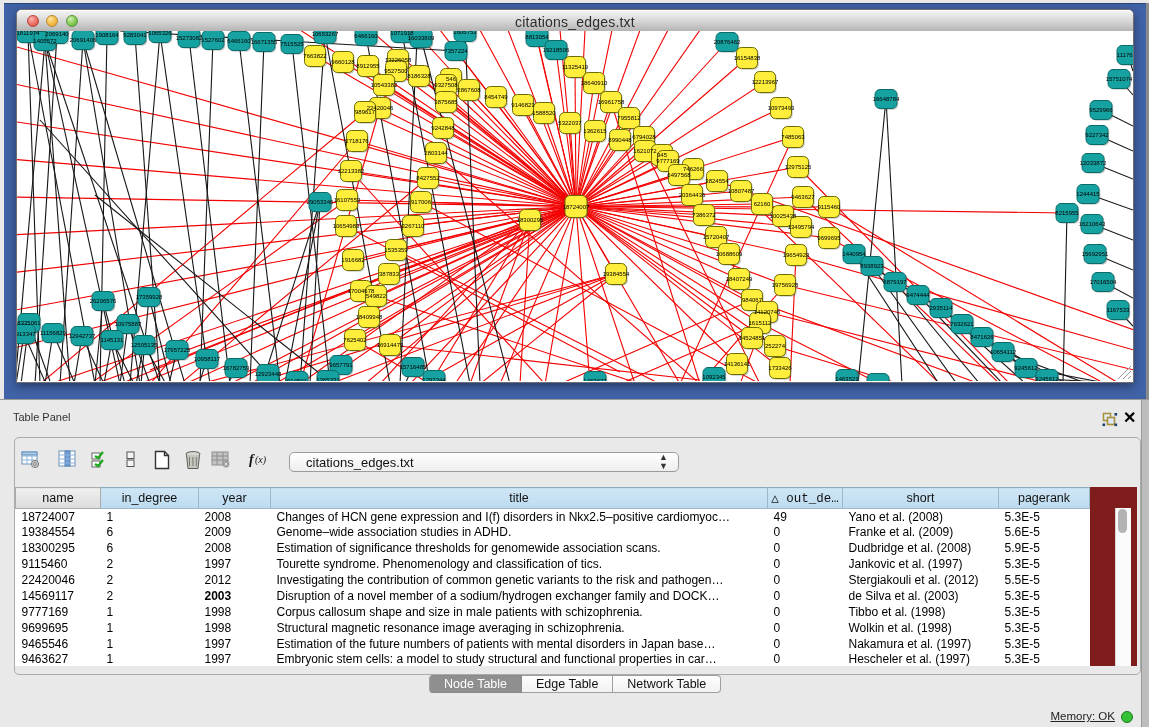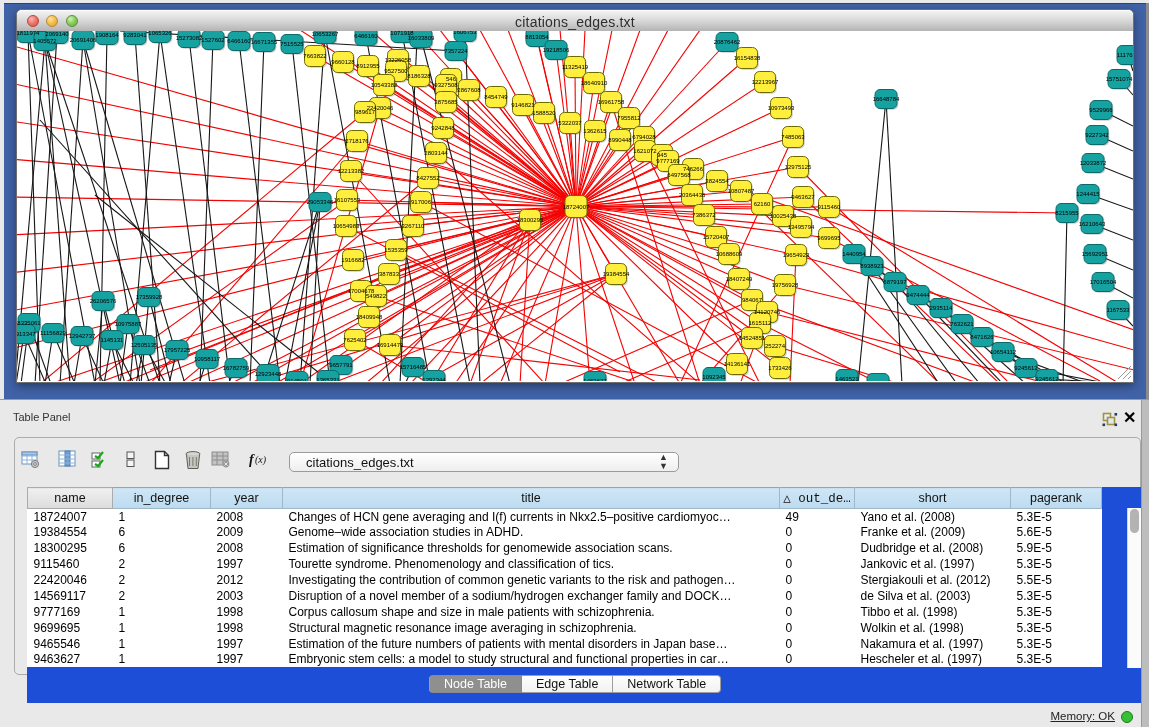--- a/index.html
+++ b/index.html
@@ -21,21 +21,21 @@
 #toolbar {position:absolute;left:5px;top:12px;height:22px;width:1100px;}
 .ic {position:absolute;top:0;}
 #combo {position:absolute;left:269px;top:2px;width:390px;height:20px;border:1px solid #9b9b9b;border-radius:5px;
   background:linear-gradient(#ffffff,#eeeeee);font-size:13px;color:#111;line-height:19px;padding-left:16px;}
 #combo .arr {position:absolute;right:10px;top:0;font-size:9px;color:#333;line-height:9px;}
 table {border-collapse:collapse;table-layout:fixed;position:absolute;left:0;top:0;background:#fff;}
 th {height:21px;font-size:12.5px;font-weight:normal;color:#111;text-align:center;
   background:linear-gradient(#cfe6f5,#bcdbf0);border:1px solid #9fb8c9;border-top:1px solid #8aa8bb;}
 th.first {background:linear-gradient(#f0f0f0,#dcdcdc);border:1px solid #ababab;}
 td {height:15.9px;font-size:12px;color:#000;padding:0 0 0 6px;white-space:nowrap;overflow:hidden;background:#fff;}
-#tablewrap {position:absolute;left:12px;top:49px;width:1122px;height:216px;background:#1d4ed8;overflow:hidden;}
+#tablewrap {position:absolute;left:0;top:49px;width:1122px;height:179px;background:#7f1d1d;overflow:hidden;}
 #vsb {position:absolute;left:1100px;top:21px;width:16px;height:160px;background:#fbfbfb;border-left:1px solid #d5d5d5;}
 #vsbthumb {position:absolute;left:2px;top:1px;width:9px;height:24px;border-radius:5px;background:#b3b3b3;}
 #tabs {position:absolute;left:429px;top:275px;height:18px;display:flex;font-size:12.5px;}
 .tab {border:1px solid #9e9e9e;border-left:none;background:linear-gradient(#fdfdfd,#f2f2f2);color:#111;
   line-height:17px;padding:0 14px;}
 .tab.sel {background:#8f8f8f;color:#fff;border-color:#8a8a8a;}
 .tab:first-child {border-left:1px solid #9e9e9e;border-radius:4px 0 0 4px;}
 .tab:last-child {border-radius:0 4px 4px 0;}
 #mem {position:absolute;left:1020px;top:310px;font-size:11.5px;color:#222;width:95px;text-align:right;text-decoration:underline;}
 #memdot {position:absolute;left:1121px;top:311px;width:12px;height:12px;border-radius:50%;
@@ -817,21 +817,21 @@
      <th style="width:72px;">year</th>
               <th style="width:497px;">title</th>
      <th style="width:75px;font-family:Liberation Mono, monospace;">△ out_de…</th>
               <th style="width:156px;">short</th>
      <th style="width:91px;">pagerank</th>
     </tr>
     <tr>
               <td style="width:85px;">18724007</td>
               <td style="width:98px;">1</td>
               <td style="width:72px;">2008</td>
-              <td style="width:497px;">Changes of HCN gene averaging and I(f) currents in Nkx2.5–positive cardiomyoc…</td>
+              <td style="width:497px;">Changes of HCN gene expression and I(f) disorders in Nkx2.5–positive cardiomyoc…</td>
               <td style="width:75px;margin-left:36px;">49</td>
               <td style="width:156px;">Yano et al. (2008)</td>
               <td style="width:91px;">5.3E-5</td>
             </tr>
             <tr>
               <td style="width:85px;">19384554</td>
               <td style="width:98px;">6</td>
               <td style="width:72px;">2009</td>
               <td style="width:497px;">Genome–wide association studies in ADHD.</td>
               <td style="width:75px;">0</td>
@@ -861,21 +861,21 @@
               <td style="width:98px;">2</td>
               <td style="width:72px;">2012</td>
               <td style="width:497px;">Investigating the contribution of common genetic variants to the risk and pathogen…</td>
               <td style="width:75px;">0</td>
               <td style="width:156px;">Stergiakouli et al. (2012)</td>
               <td style="width:91px;">5.5E-5</td>
             </tr>
             <tr>
               <td style="width:85px;margin-left:40px;">14569117</td>
               <td style="width:98px;">2</td>
-              <td style="width:72px;">2003</td>
+              <td style="width:72px;font-weight:bold;">2003</td>
               <td style="width:497px;">Disruption of a novel member of a sodium/hydrogen exchanger family and DOCK…</td>
               <td style="width:75px;">0</td>
               <td style="width:156px;">de Silva et al. (2003)</td>
               <td style="width:91px;">5.3E-5</td>
             </tr>
             <tr>
               <td style="width:85px;">9777169</td>
               <td style="width:98px;">1</td>
               <td style="width:72px;">1998</td>
               <td style="width:497px;">Corpus callosum shape and size in male patients with schizophrenia.</td>

